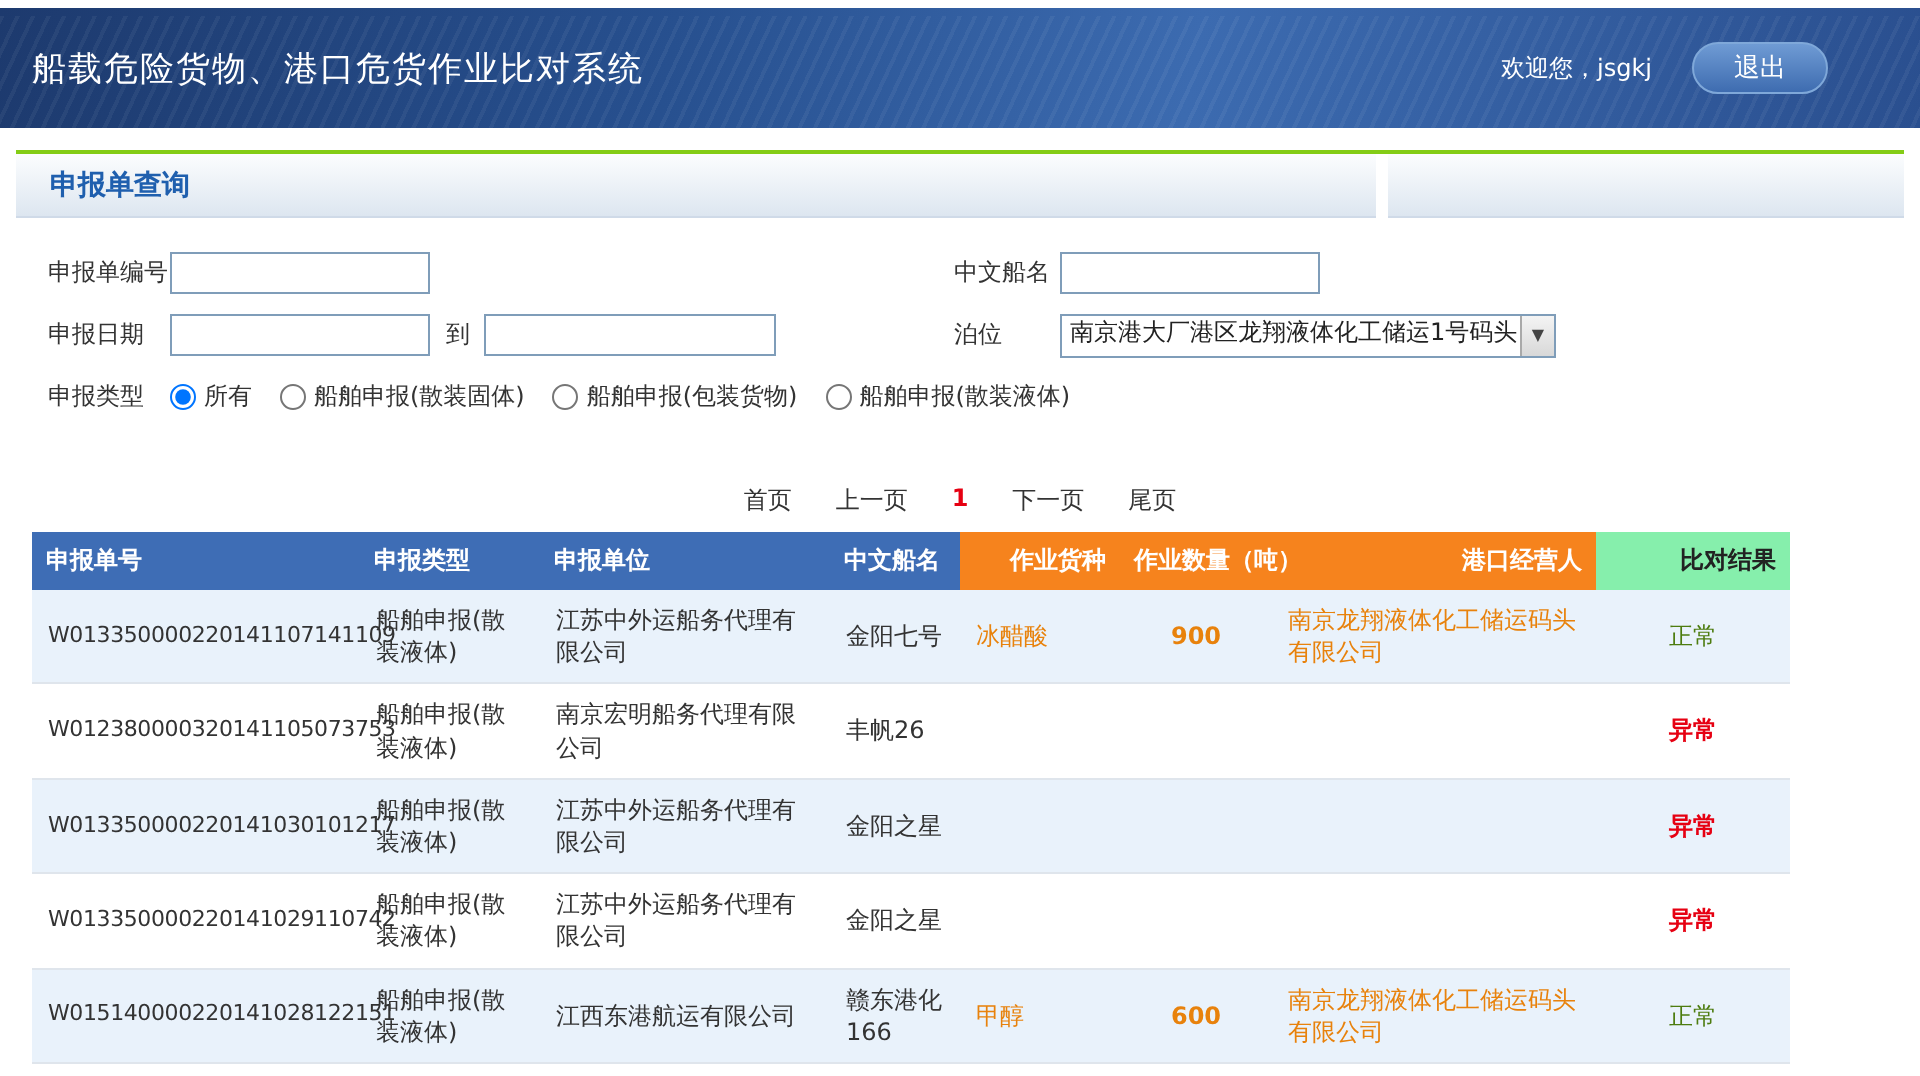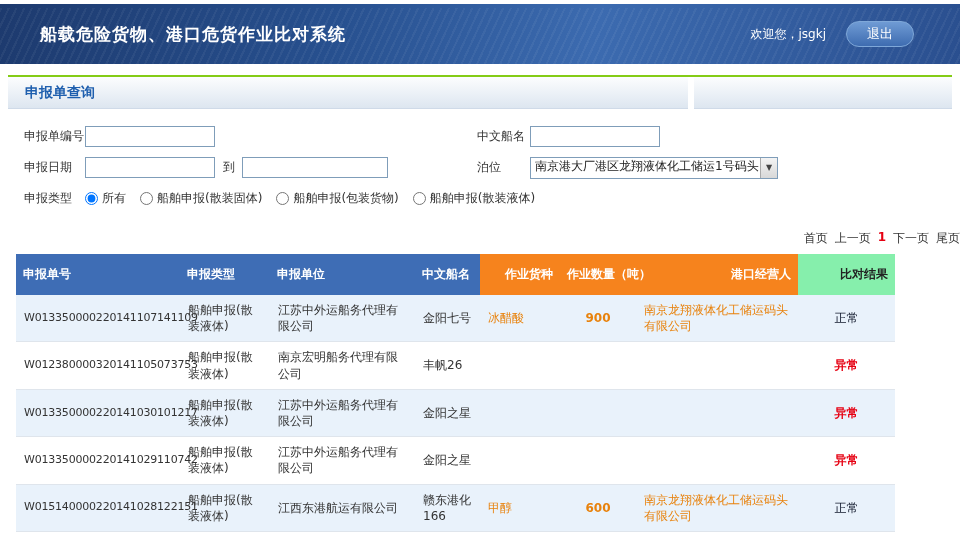--- a/index.html
+++ b/index.html
@@ -7,21 +7,21 @@
     font-family:"DejaVu Sans","Liberation Sans",sans-serif; }
   .page { width:960px; height:538px; position:relative; background:#fff; }
 
   
   .topbar { margin-top:4px; height:60px; display:flex; align-items:center;
     padding:0 46px 0 16px;
     background:linear-gradient(100deg,#1d3a6e 0%,#27508f 35%,#3c6bb0 62%,#2a4f8f 100%); }
   .topbar::after { content:""; position:absolute; left:0; top:4px; width:960px; height:60px;
     background:repeating-linear-gradient(115deg, rgba(255,255,255,0.05) 0 2px, transparent 2px 7px);
     pointer-events:none; }
-  .app-title { color:#fff; font-size:17px; font-weight:bold; letter-spacing:1px; position:relative; z-index:2;margin-left:24px; }
+  .app-title { color:#fff; font-size:17px; font-weight:normal; letter-spacing:1px; position:relative; z-index:2; }
   .topbar-right { margin-left:auto; display:flex; align-items:center; gap:20px; position:relative; z-index:2; }
   .welcome { color:#fff; font-size:12px; }
   .logout { height:26px; padding:0 20px; border-radius:13px; color:#fff; font-size:13px;
     background:linear-gradient(#6f9bd4,#3e6cb0); border:1px solid #7fa8d9; cursor:pointer; }
 
   
   .section-wrap { margin:11px 8px 0; border-top:2px solid #84cc16; display:flex; gap:6px; }
   .section-main { flex:0 0 680px; height:32px; display:flex; align-items:center;
     background:linear-gradient(#fcfdfe,#dde6f0); border-bottom:1px solid #cfdae8; }
   .section-side { flex:1; height:32px; background:linear-gradient(#fcfdfe,#dde6f0);
@@ -45,43 +45,43 @@
     font-size:8px; color:#444; display:flex; align-items:center; justify-content:center; }
   .radio { display:flex; align-items:center; margin-right:14px; cursor:pointer; }
   .radio input { margin-right:4px; width:13px; height:13px; }
 
   .btn-row { padding:9px 0 0 24px; display:flex; gap:8px; }
   .btn { min-width:44px; height:23px; font-size:12px; color:#111; cursor:pointer;
     background:linear-gradient(#fdfdfd,#e1e1e1); border:1px solid #919191; border-radius:2px;
     font-family:"DejaVu Sans","Liberation Sans",sans-serif; }
 
   
-  .pagination { margin-top:16px; display:flex; justify-content:flex-end; gap:7px;
+  .pagination { margin-top:28px; display:flex; justify-content:center; gap:22px;
     font-size:12px; color:#333; }
   .plink { cursor:pointer; }
   .page-current { color:#e60012; font-weight:bold; }
 
   
   .table-wrap { margin:7px 16px 0; }
   table { border-collapse:collapse; table-layout:fixed; width:879px; font-size:12px; }
-  th { height:29px; font-weight:bold; text-align:left; padding:12px 7px; white-space:nowrap; overflow:visible; }
+  th { height:29px; font-weight:bold; text-align:left; padding:0 7px; white-space:nowrap; overflow:visible; }
   .th-blue { background:#3e6db5; color:#fff; }
   .th-orange { background:#f6831d; color:#fff;text-align:right; }
   .th-result { background:#86efac; color:#222; text-align:right; }
   td { padding:7px 8px; border-bottom:1px solid #dfe5ec; vertical-align:middle;
     color:#333; line-height:1.35; word-break:break-all; }
   tr.odd td { background:#e9f2fb; }
   tr.even td { background:#fff; }
   td.col-no { font-size:11px; letter-spacing:-0.2px; white-space:nowrap; }
   td.col-cargo { color:#e8820c; }
   td.col-qty { color:#e8820c; font-weight:bold; text-align:center; }
   td.col-operator { color:#e8820c; }
   td.col-result { text-align:center; }
   td.col-result.abnormal { color:#e60012; font-weight:bold; }
-  td.col-result.normal { color:#0f172a; }
+  td.col-result.normal { color:#4d7c0f; }
 </style>
 </head>
 <body>
 
 <div class="page">
 
   <div class="topbar">
     <div class="app-title">船载危险货物、港口危货作业比对系统</div>
     <div class="topbar-right">
       <span class="welcome">欢迎您，jsgkj</span>

